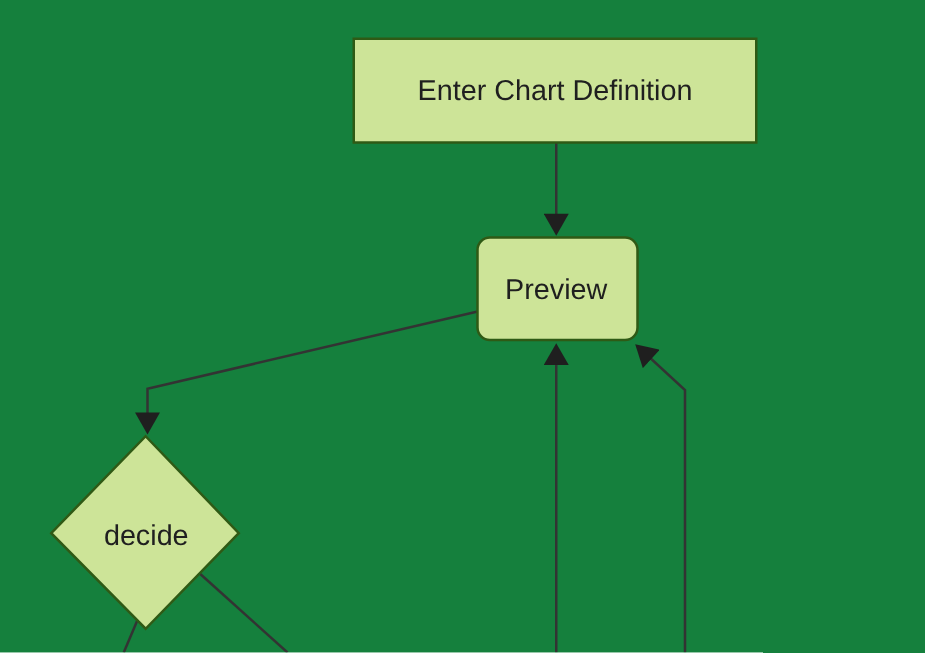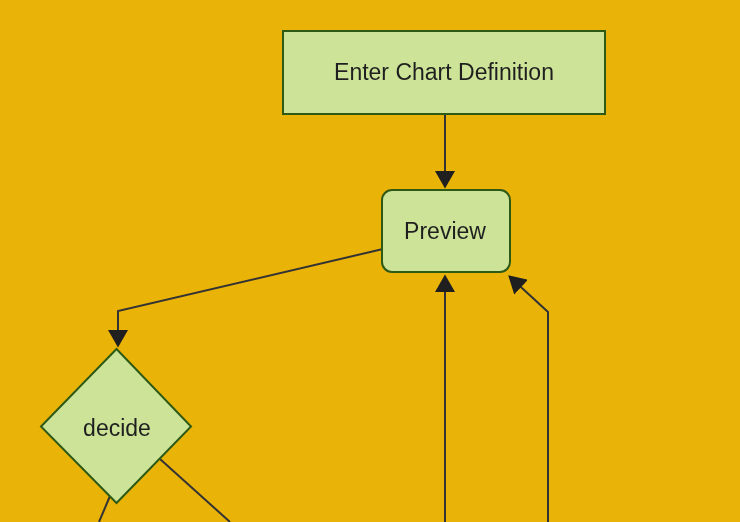--- a/index.html
+++ b/index.html
@@ -5,21 +5,21 @@
   html, body {
     margin: 0;
     padding: 0;
     background: #ffffff;
   }
   .canvas {
     position: relative;
     width: 740px;
     height: 522px;
     overflow: hidden;
-    background: #eab308;
+    background: #15803d;
   }
   svg { display: block; }
   .node-shape {
     stroke-width: 2px;
   }
   .edge-path {
     fill: none;
     stroke-width: 2px;
   }
   .node-label {

